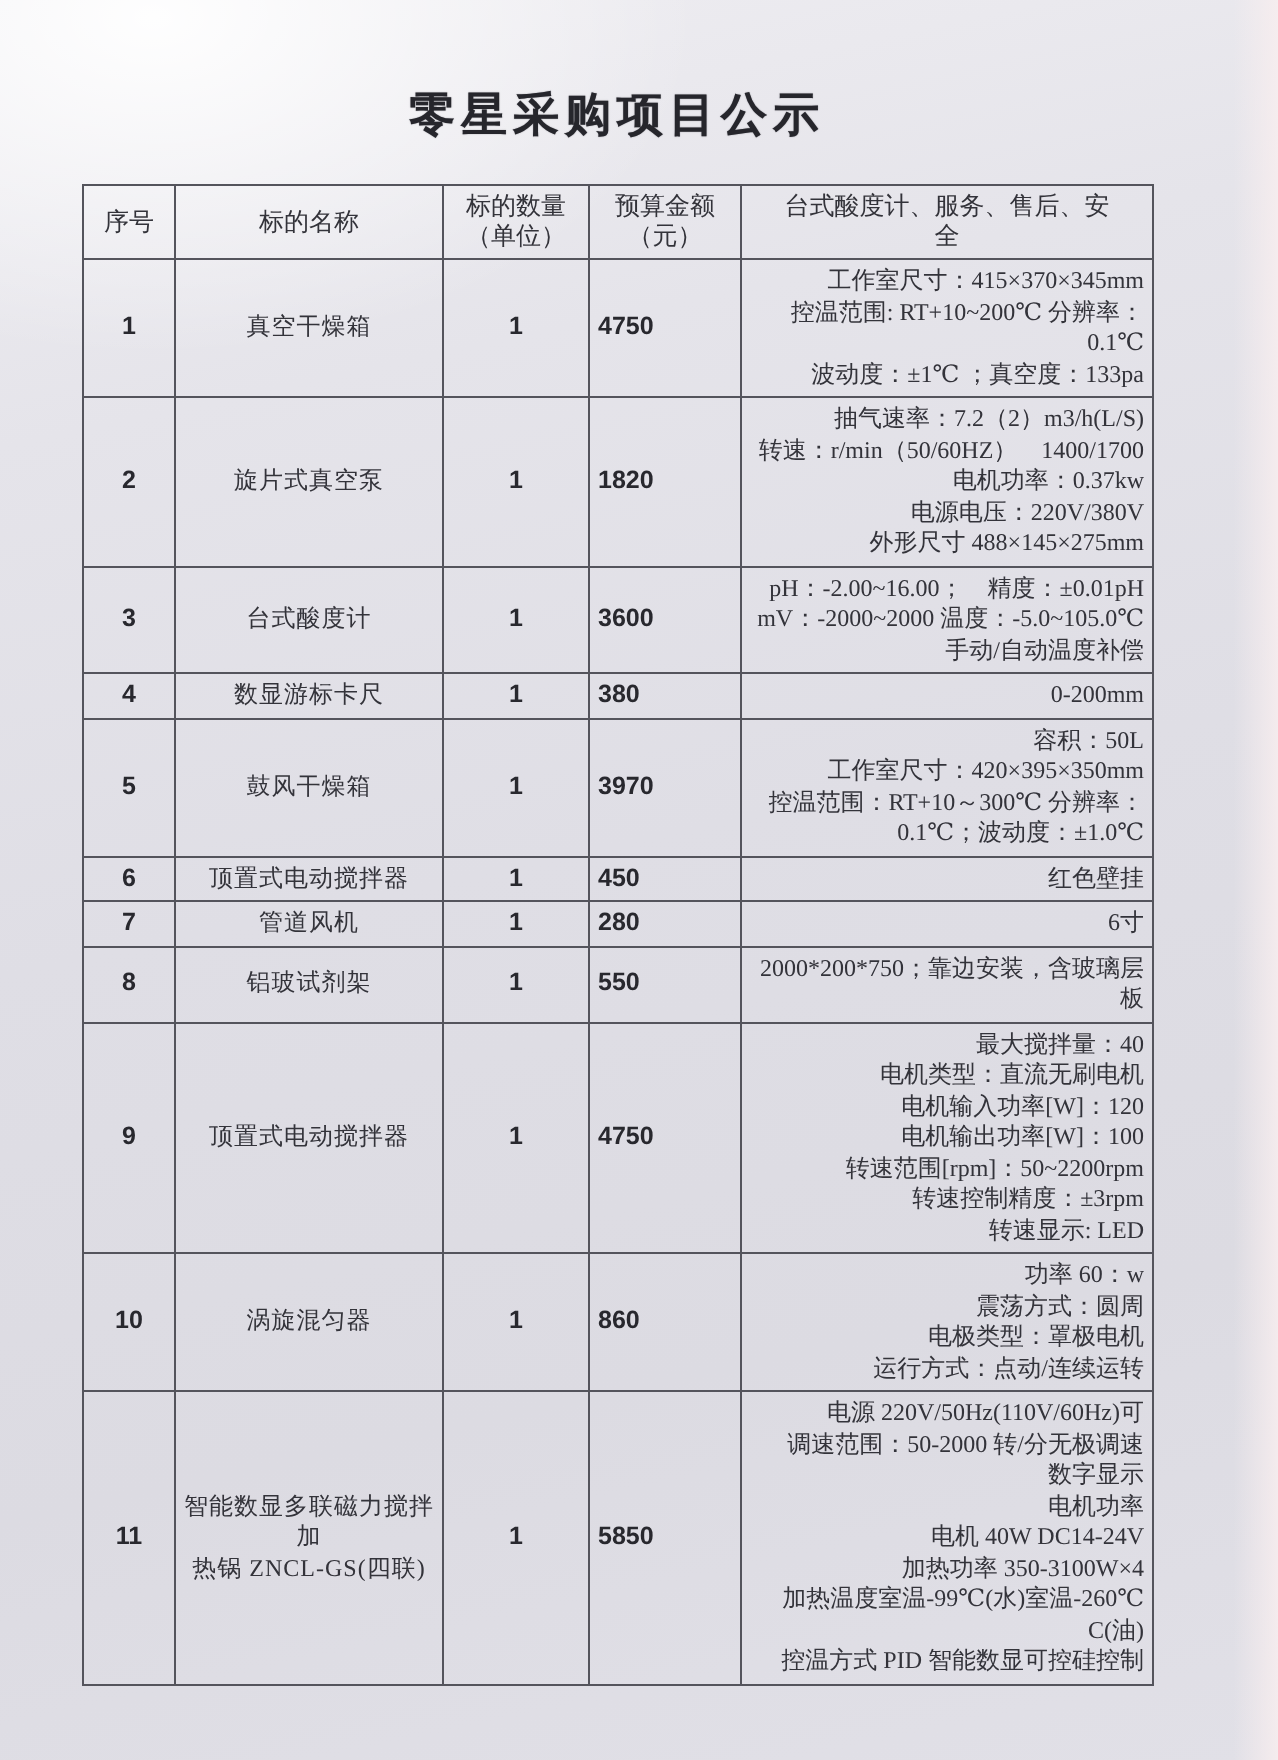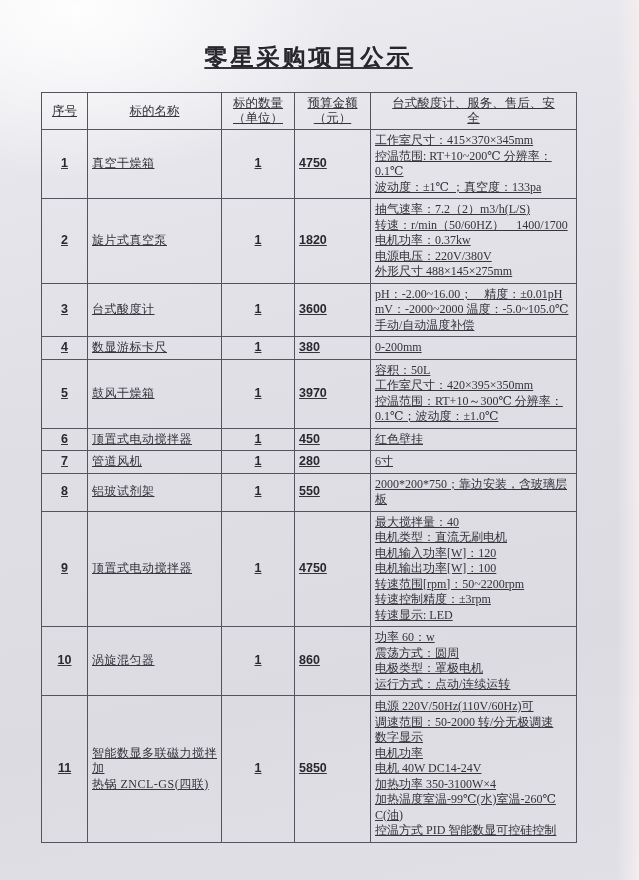--- a/index.html
+++ b/index.html
@@ -10,21 +10,20 @@
   body { background: #e6e5ea; }
   .page {
     position: relative;
     width: 639px; height: 880px;
     background:
       linear-gradient(90deg, rgba(248,240,241,0) 96.5%, rgba(248,238,239,0.85) 100%),
       radial-gradient(ellipse 420px 260px at 12% 1%, rgba(255,255,255,0.95), rgba(255,255,255,0) 65%),
       linear-gradient(168deg, #efeef2 0%, #e5e4ea 22%, #dfdee5 48%, #dcdbe2 75%, #e1e0e7 100%);
     font-family: "Liberation Serif", "DejaVu Serif", serif;
     color: #35353b;
-    text-decoration: underline;
   }
   .content {
     padding: 42px 0 0 41px;
     width: 535px;
   }
   .title {
     margin: 0 0 19px 0;
     text-align: center;
     font-size: 23px;
     font-weight: bold;
@@ -52,24 +51,24 @@
     white-space: pre-line;
     color: #33333a;
   }
   .procure td {
     font-size: 12px;
     line-height: 15.5px;
     padding: 3px 4px;
     color: #33333a;
   }
   .c-no     { width: 46px;  text-align: center; }
-  .c-name   { width: 134px; text-align: left; white-space: pre-line; }
+  .c-name   { width: 134px; text-align: center; white-space: pre-line; }
   .c-qty    { width: 73px;  text-align: center; }
   .c-budget { width: 76px;  text-align: left; }
-  .c-req    { width: 206px; text-align: left; white-space: pre-line; padding-left: 6px; }
+  .c-req    { width: 206px; text-align: right; white-space: pre-line; padding-left: 6px; }
   td.c-no, td.c-qty, td.c-budget {
     font-family: "Liberation Sans", "DejaVu Sans", sans-serif;
     font-size: 12.5px;
     font-weight: 600;
     color: #28282e;
   }
   td.c-name { letter-spacing: 0.5px; }
 </style>
 </head>
 <body>

